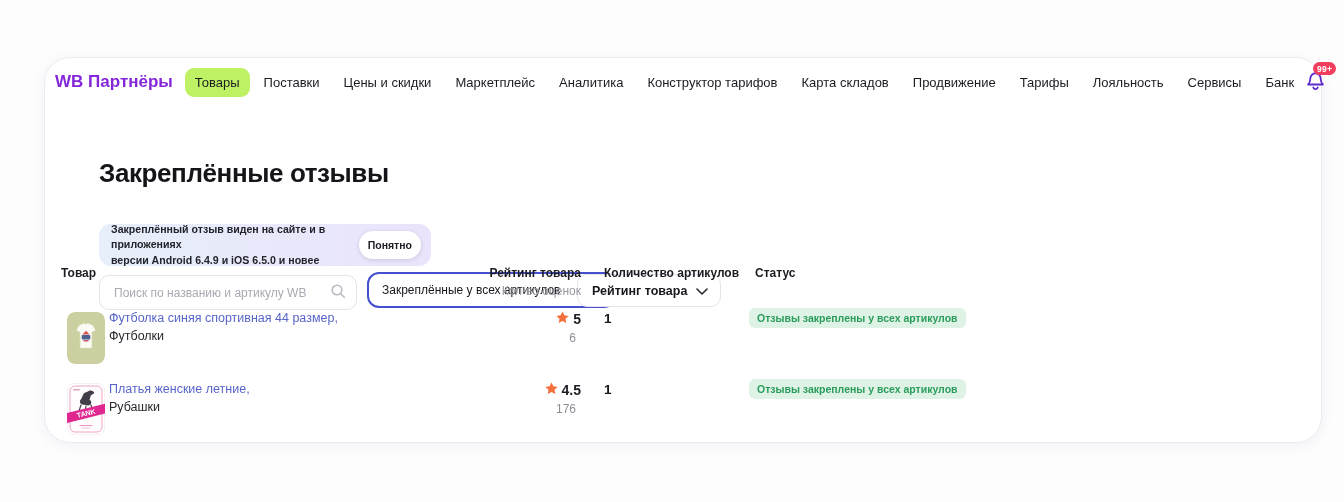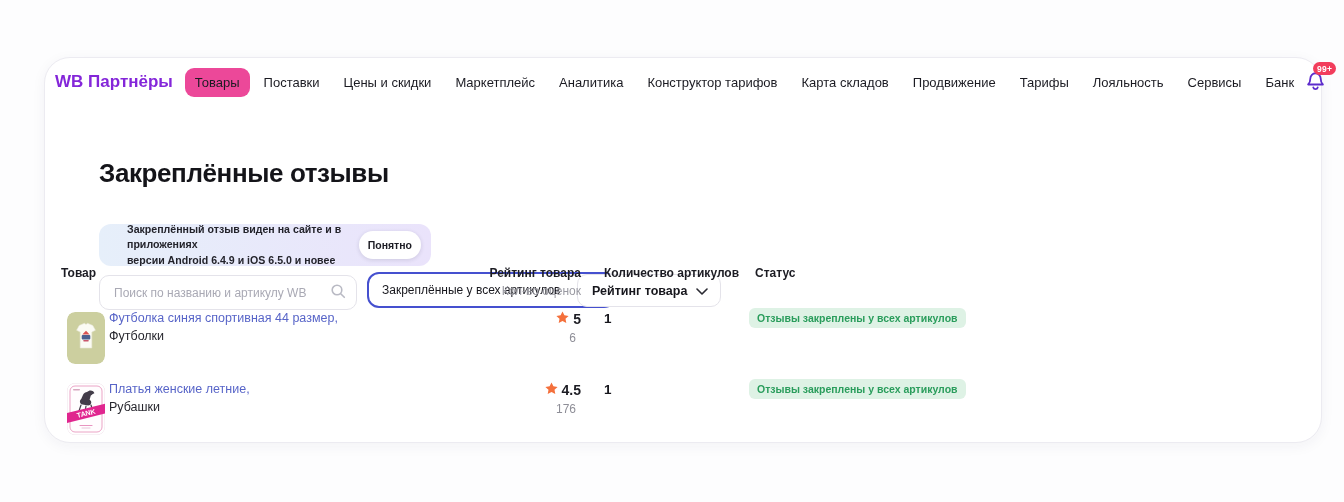--- a/index.html
+++ b/index.html
@@ -16,37 +16,37 @@
     box-shadow:0 3px 14px rgba(40,30,80,.05);
   }
 
   
   .navbar { position:absolute; left:0; top:0; right:0; height:48px;
     display:flex; align-items:center; padding:0 26px 0 10px; }
   .logo { font-size:17px; font-weight:700; color:#8426d9; margin-right:12px; white-space:nowrap; cursor:pointer; }
   .nav-items { display:flex; align-items:center; gap:4px; }
   .nav-item { font-size:13px; font-weight:500; padding:7px 10px; border-radius:9px;
     white-space:nowrap; cursor:pointer; color:#1b1b22; }
-  .nav-item.active { background:#ec4899; }
+  .nav-item.active { background:#bef264; }
   .nav-right { margin-left:auto; display:flex; align-items:center; gap:18px; }
   .icon-btn { position:relative; width:24px; height:24px; cursor:pointer; }
   .icon-btn svg { display:block; }
   .nbadge { position:absolute; top:-8px; left:9px; background:#f23d5c; color:#fff;
     font-size:8.5px; font-weight:700; line-height:1; padding:2.5px 4px 2px;
     border-radius:8px; letter-spacing:.2px; }
 
   
   .page-title { position:absolute; left:54px; top:100px; font-size:26px;
     font-weight:700; letter-spacing:-.4px; color:#141419; }
 
   
   .banner { position:absolute; left:54px; top:166px; width:332px; height:42px;
     border-radius:12px; background:linear-gradient(90deg,#e6effa,#eae3fb);
     display:flex; align-items:center; padding:0 10px 0 12px; }
-  .banner-text { font-size:10.6px; font-weight:700; line-height:1.45; color:#23232b;margin-left:16px; }
+  .banner-text { font-size:10.6px; font-weight:700; line-height:1.45; color:#23232b; }
   .banner-btn { margin-left:auto; background:#fff; border:none; border-radius:14px;
     padding:8px 9px; font-size:10.5px; font-weight:700; color:#1c1c24;
     font-family:"Liberation Sans", sans-serif;
     box-shadow:0 1px 4px rgba(30,30,60,.14); cursor:pointer; white-space:nowrap; }
 
   
   .search-box { position:absolute; left:54px; top:217px; width:258px; height:35px;
     border:1px solid #e4e3ea; border-radius:10px; background:#fff;
     display:flex; align-items:center; padding:0 10px 0 12px; }
   .search-box input { border:none; outline:none; flex:1; min-width:0;

